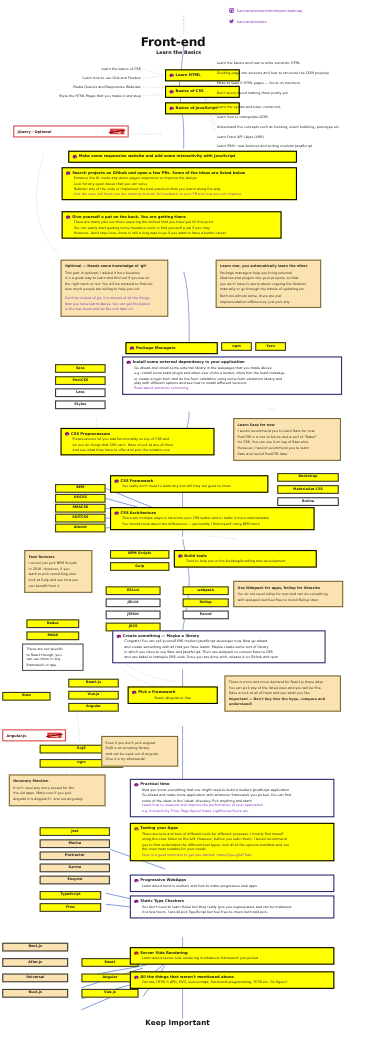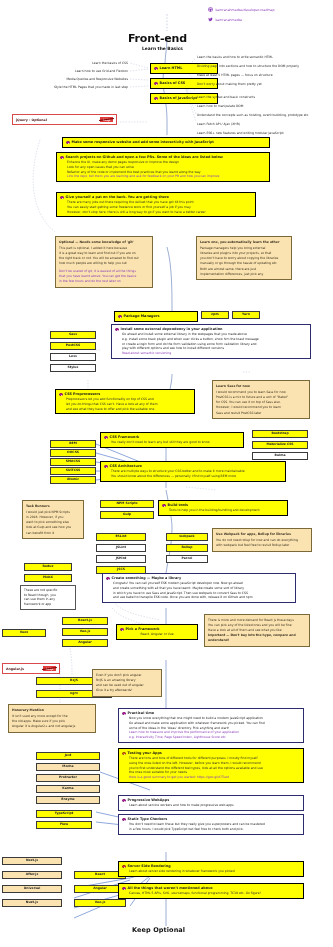--- a/index.html
+++ b/index.html
@@ -535,15 +535,15 @@
   </div>
 
   <div class="node ybox" style="left:118px;top:883px;width:186px;">
     <div class="hd">
         <span class="bi"></span>
         <span>All the things that weren't mentioned above</span>
       </div>
     <div class="sub">Canvas, HTML 5 APIs, SVG, sourcemaps, functional programming, TC39 etc. Go figure!</div>
   </div>
 
-  <div class="footer" style="left:132px;top:926px;">Keep Optional</div>
+  <div class="footer" style="left:132px;top:926px;">Keep Important</div>
 
 </div>
 
 </body></html>

